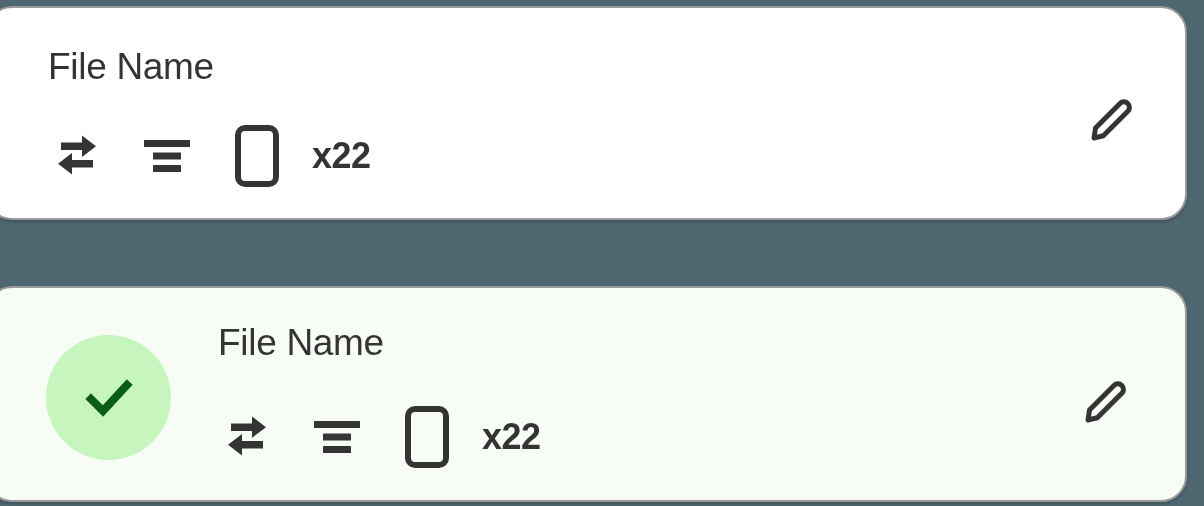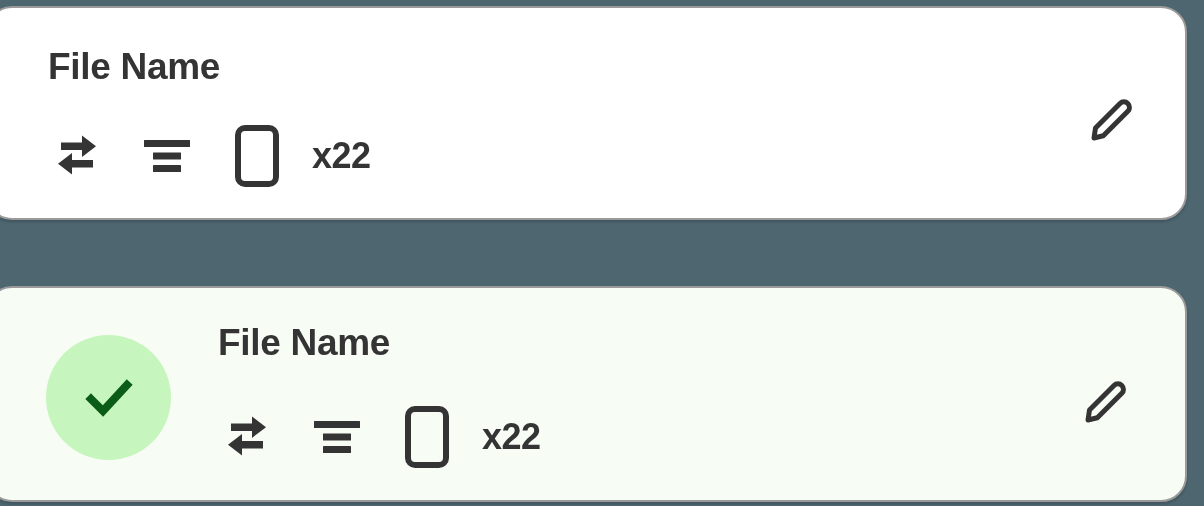--- a/index.html
+++ b/index.html
@@ -60,21 +60,21 @@
     display: flex;
     align-items: center;
     justify-content: center;
   }
   .check-badge svg { display: block; }
 
   
   .file-title {
     position: absolute;
     font-size: 37px;
-    font-weight: bold;
+    font-weight: normal;
     color: #343434;
     letter-spacing: -0.3px;
     white-space: nowrap;
   }
   #card-unselected .file-title { left: 60px; top: 38px; }
   #card-selected   .file-title { left: 230px; top: 320px_; top: 34px; }
 
   
   .meta-row {
     position: absolute;

